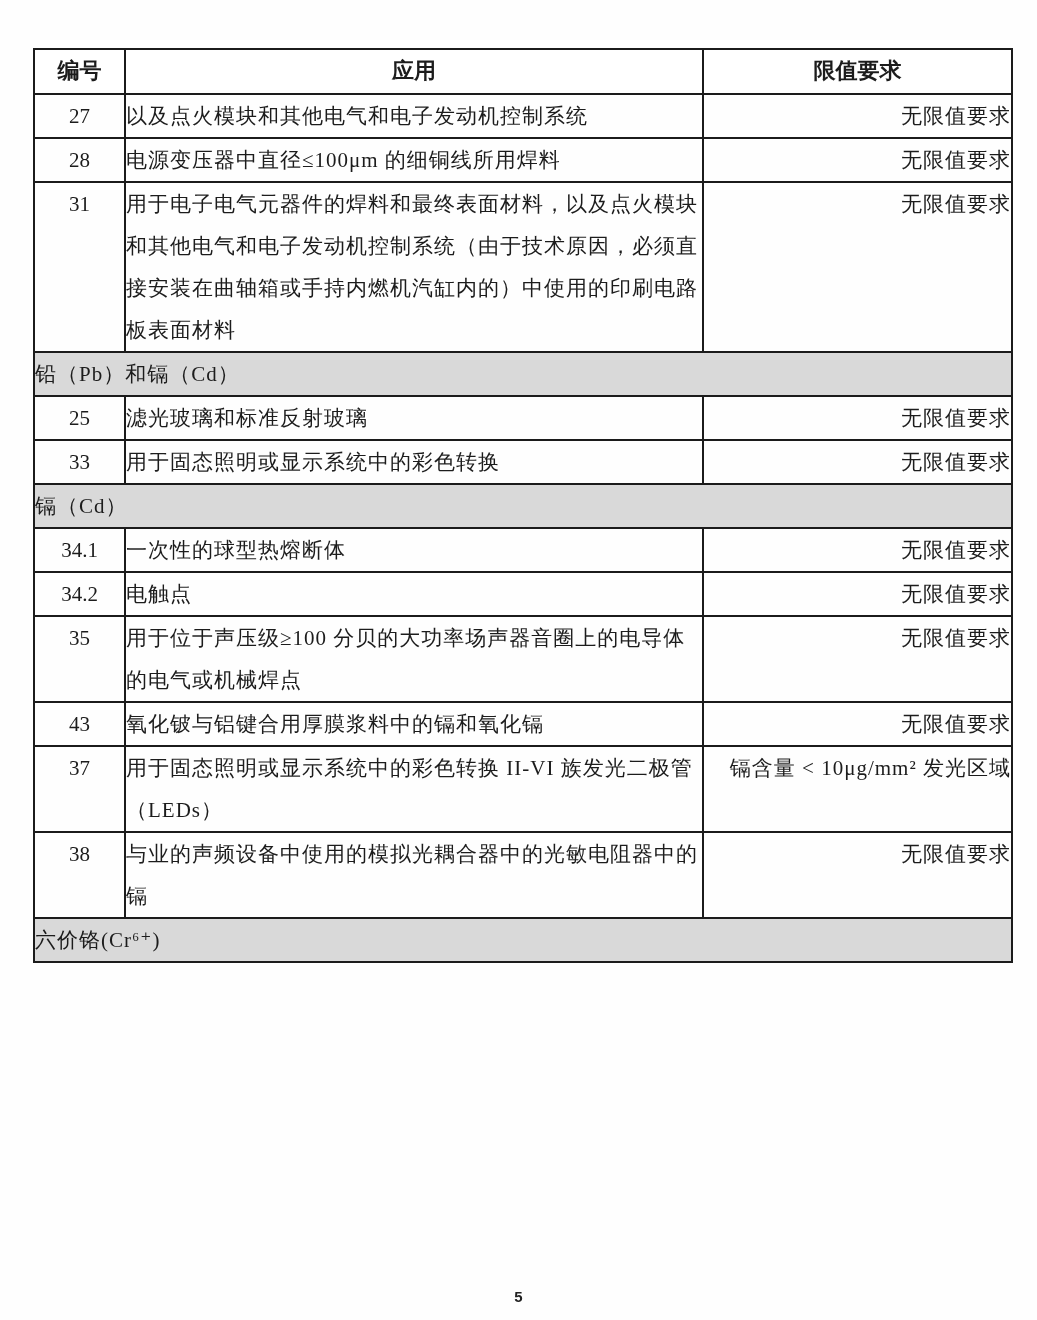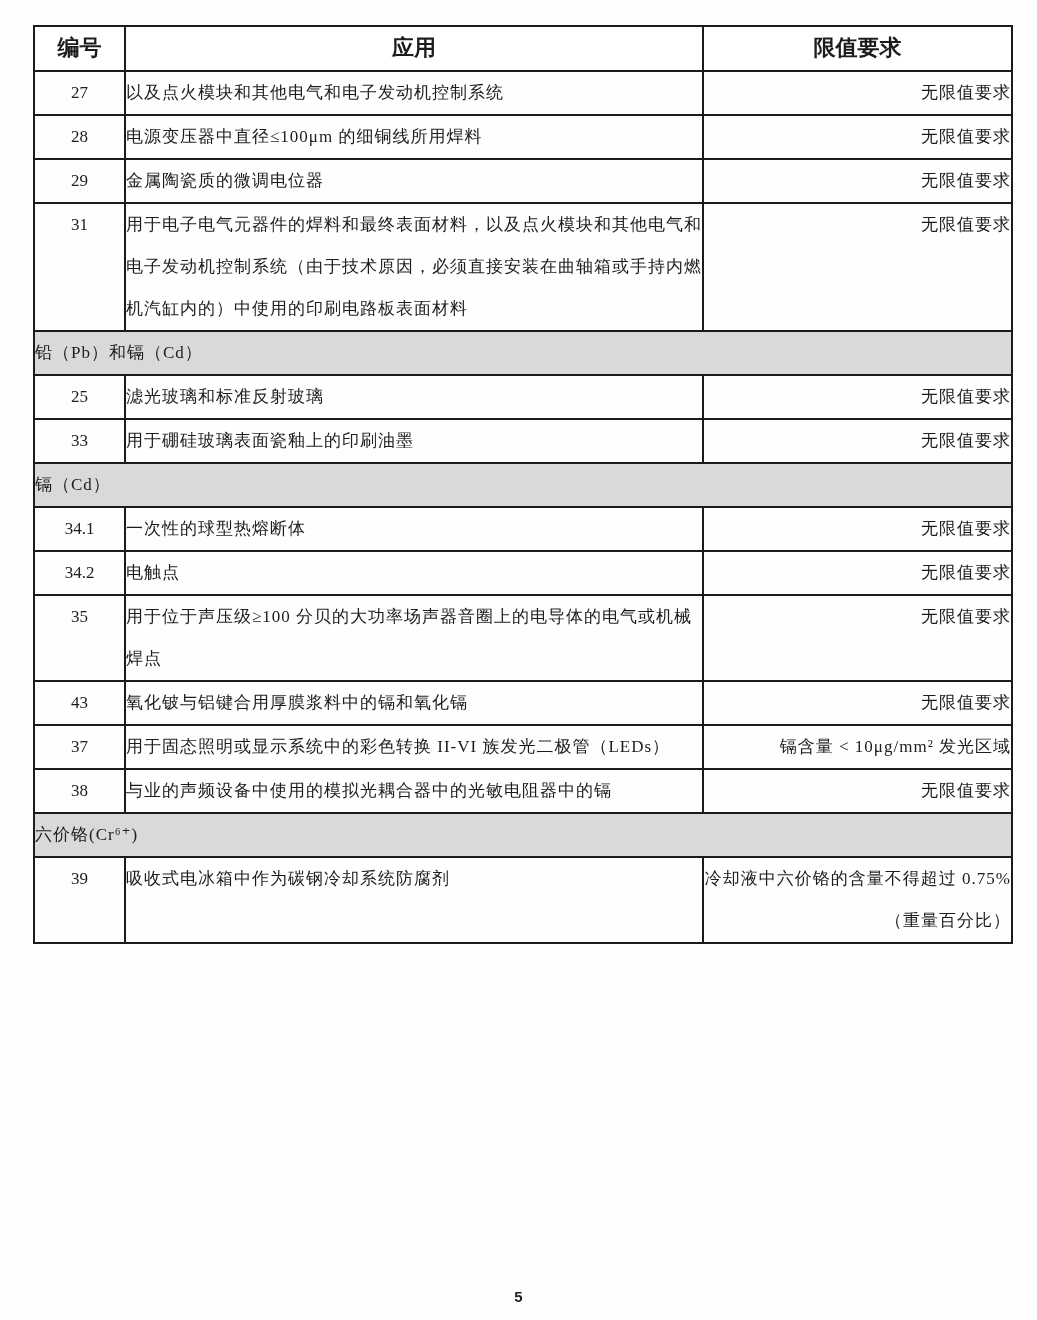--- a/index.html
+++ b/index.html
@@ -15,35 +15,35 @@
     color: #1c1c1c;
   }
   .page {
     position: absolute;
     inset: 0;
     background: #fefefe;
   }
   table.doc-table {
     position: absolute;
     left: 33px;
-    top: 25px;
+    top: 48px;
     width: 978px;
     border-collapse: collapse;
     table-layout: fixed;
   }
   table.doc-table col.c-num { width: 91px; }
   table.doc-table col.c-app { width: 578px; }
   table.doc-table col.c-lim { width: 309px; }
 
   table.doc-table th,
   table.doc-table td {
     border: 2px solid #1b1b1b;
     vertical-align: top;
     line-height: 42px;
-    font-size: 17px;
+    font-size: 21px;
     padding: 0;
     overflow: hidden;
   }
   table.doc-table th {
     font-family: "Liberation Sans", "DejaVu Sans", sans-serif;
     font-weight: bold;
     font-size: 22px;
     text-align: center;
     height: 43px;
     background: #ffffff;
@@ -105,46 +105,41 @@
     <td class="app">以及点火模块和其他电气和电子发动机控制系统</td>
     <td class="lim">无限值要求</td>
   </tr>
 
   <tr>
     <td class="num">28</td>
     <td class="app">电源变压器中直径≤100μm 的细铜线所用焊料</td>
     <td class="lim">无限值要求</td>
   </tr>
 
-  <tr>
-    <td class="num">29</td>
-    <td class="app">金属陶瓷质的微调电位器</td>
-    <td class="lim">无限值要求</td>
-  </tr>
 
 
   <tr>
     <td class="num">31</td>
     <td class="app">用于电子电气元器件的焊料和最终表面材料，以及点火模块和其他电气和电子发动机控制系统（由于技术原因，必须直接安装在曲轴箱或手持内燃机汽缸内的）中使用的印刷电路板表面材料</td>
     <td class="lim">无限值要求</td>
   </tr>
 
   <tr>
     <td class="section" colspan="3">铅（Pb）和镉（Cd）</td>
   </tr>
 
   <tr>
     <td class="num">25</td>
     <td class="app">滤光玻璃和标准反射玻璃</td>
     <td class="lim">无限值要求</td>
   </tr>
 
   <tr>
     <td class="num">33</td>
-    <td class="app">用于硼硅玻璃表面瓷釉上的印刷油墨</td>
+    <td class="app">用于固态照明或显示系统中的彩色转换</td>
     <td class="lim">无限值要求</td>
   </tr>
 
   <tr>
     <td class="section" colspan="3">镉（Cd）</td>
   </tr>
 
   <tr>
     <td class="num">34.1</td>
     <td class="app">一次性的球型热熔断体</td>
@@ -178,23 +173,18 @@
   <tr>
     <td class="num">38</td>
     <td class="app">与业的声频设备中使用的模拟光耦合器中的光敏电阻器中的镉</td>
     <td class="lim">无限值要求</td>
   </tr>
 
   <tr>
     <td class="section" colspan="3">六价铬(Cr⁶⁺)</td>
   </tr>
 
-  <tr>
-    <td class="num">39</td>
-    <td class="app">吸收式电冰箱中作为碳钢冷却系统防腐剂</td>
-    <td class="lim">冷却液中六价铬的含量不得超过 0.75%（重量百分比）</td>
-  </tr>
 </tbody>
   </table>
 
   <div class="page-number">5</div>
 
 </main>
 
 </body></html>

